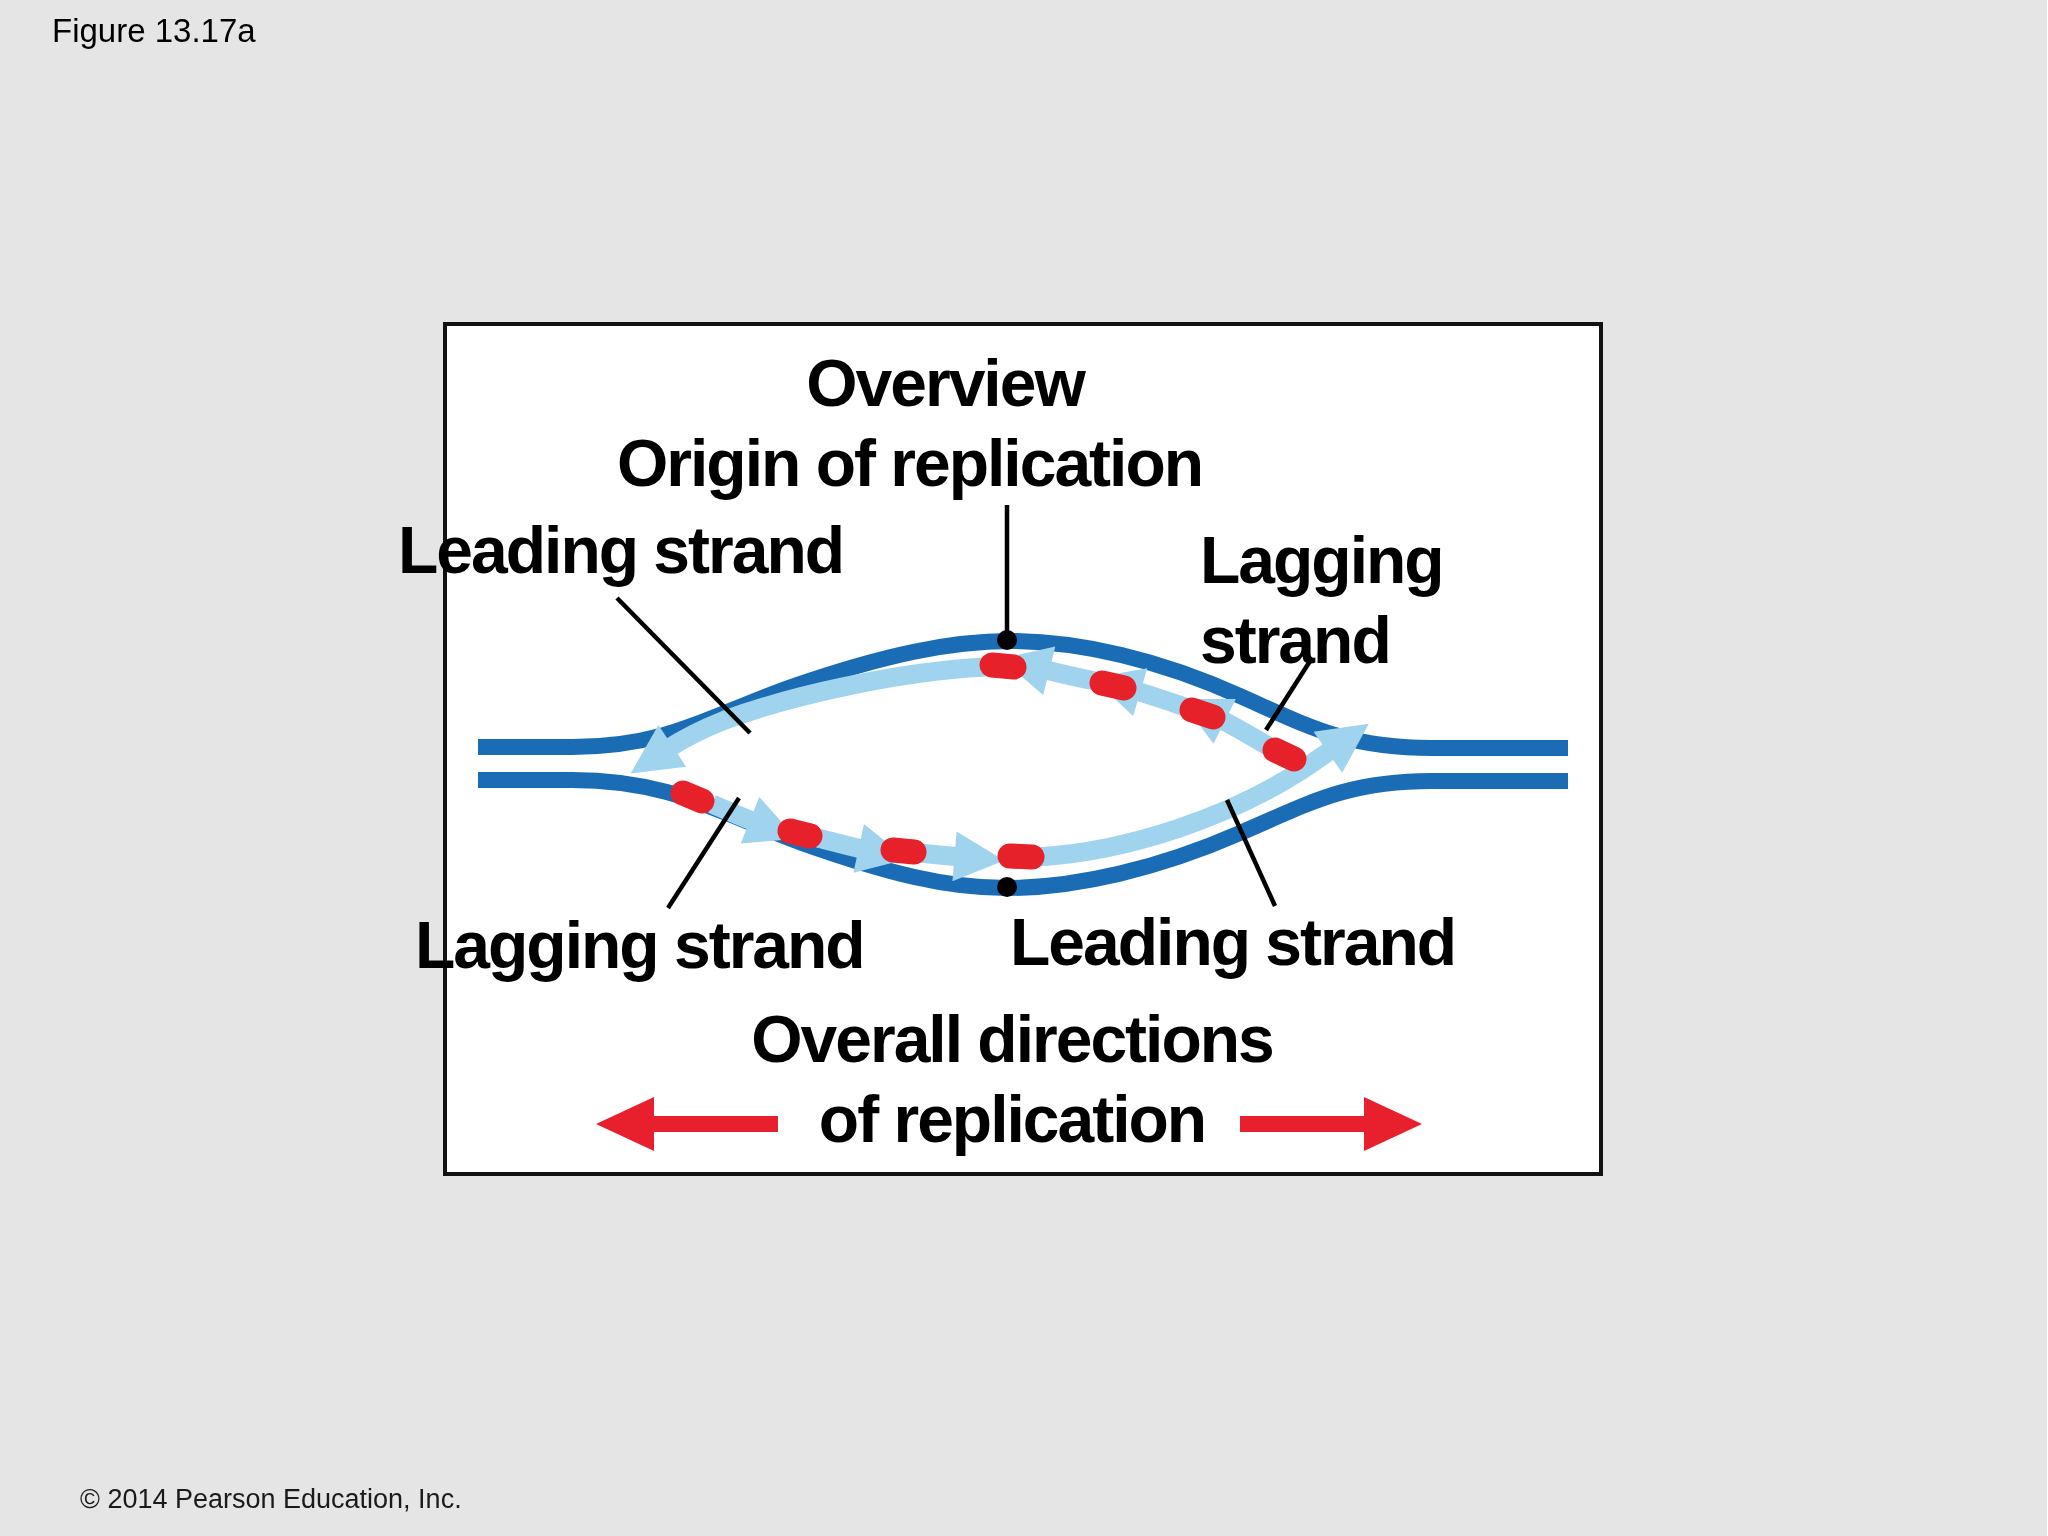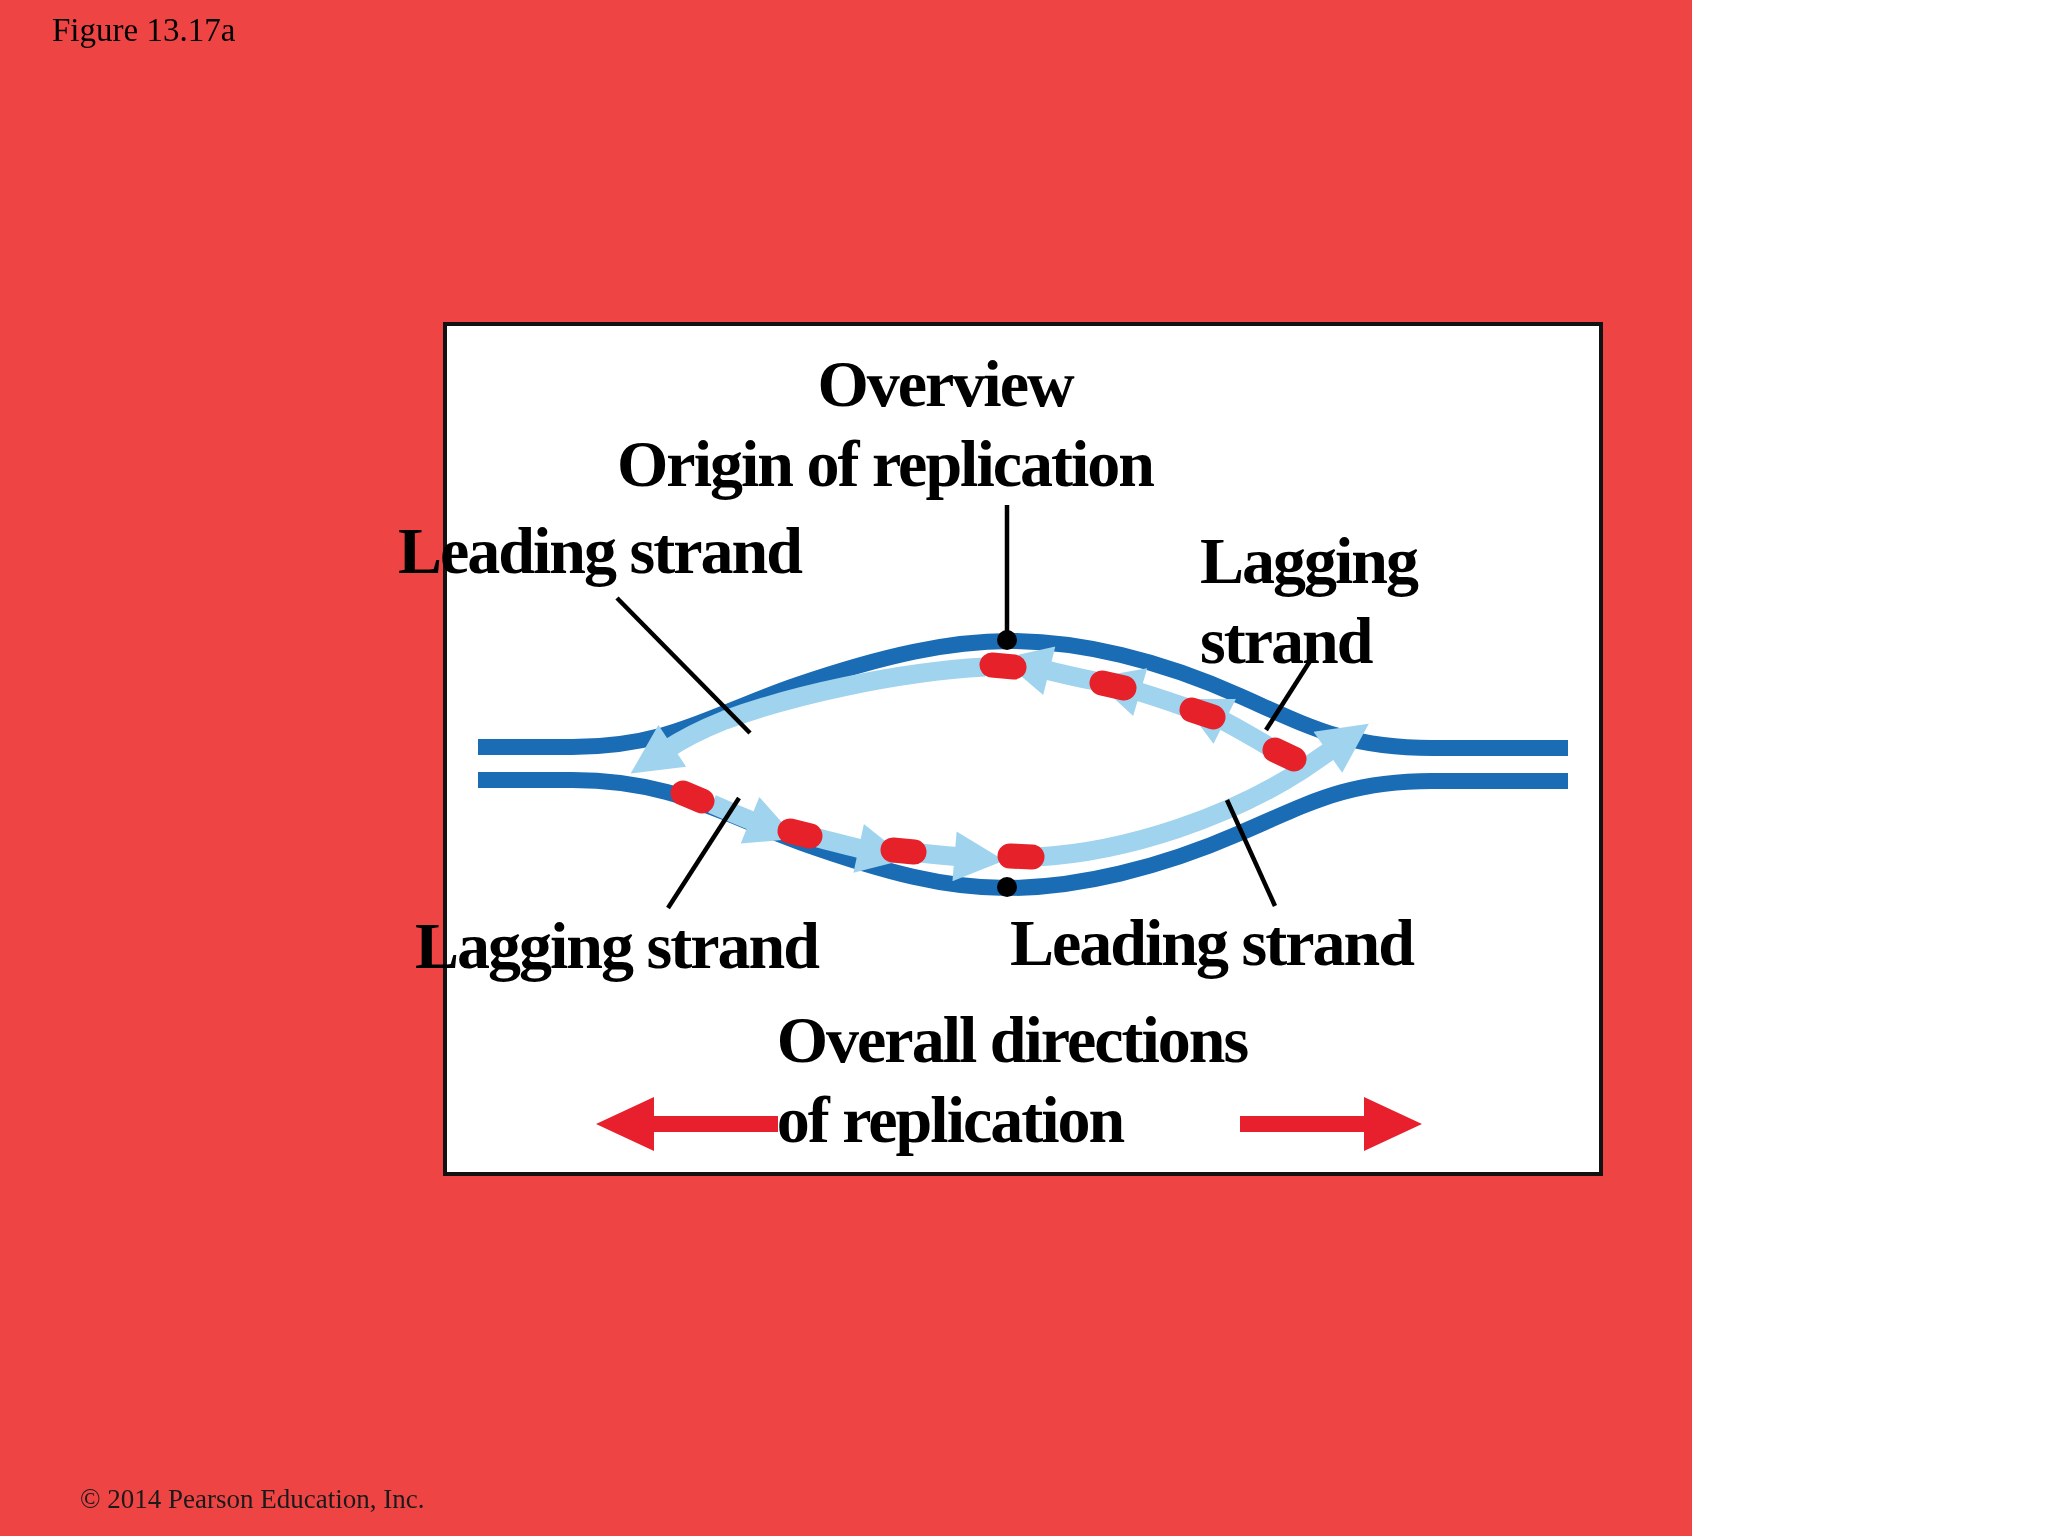--- a/index.html
+++ b/index.html
@@ -1,25 +1,25 @@
 <!DOCTYPE html>
 <html><head>
 <meta charset="utf-8">
 <style>
   html,body{margin:0;padding:0;background:#ffffff;}
-  .page{position:relative;width:1692px;height:1536px;background:#ef4444;overflow:hidden;
-        font-family:Liberation Serif, serif;color:#000;}
+  .page{position:relative;width:2047px;height:1536px;background:#e5e5e5;overflow:hidden;
+        font-family:Liberation Sans, sans-serif;color:#000;}
   .fig-label{position:absolute;left:52px;top:12px;font-size:33px;font-weight:400;color:#000;}
   .copyright{position:absolute;left:33px;top:1484px;font-size:27px;font-weight:400;color:#1a1a1a;margin-left:47px;}
   .diagram-box{position:absolute;left:443px;top:322px;width:1152px;height:846px;
                border:4px solid #121212;background:#ffffff;}
   .svg-layer{position:absolute;left:0;top:0;width:2048px;height:1536px;}
   .lbl{position:absolute;font-weight:bold;font-size:66px;letter-spacing:-2px;line-height:1.21;
        white-space:pre-line;color:#000;}
-  .lbl.center{transform:translateX(-50%);text-align:left;}
+  .lbl.center{transform:translateX(-50%);text-align:center;}
 </style>
 </head>
 <body>
 
 <div class="page">
 
   <div class="fig-label">Figure 13.17a</div>
 
   <div class="diagram-box"></div>
 

